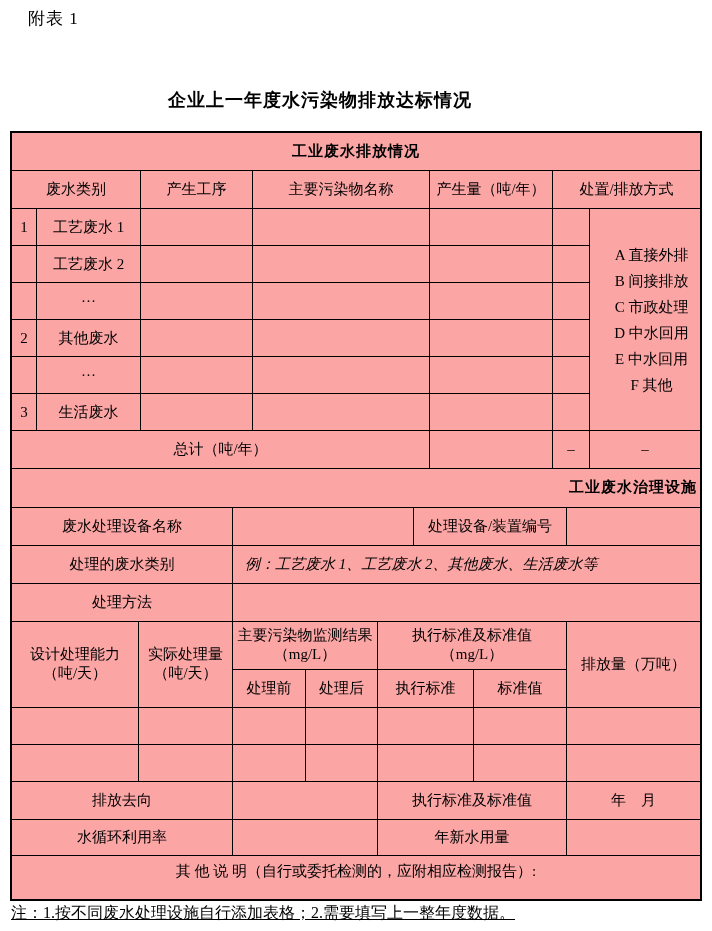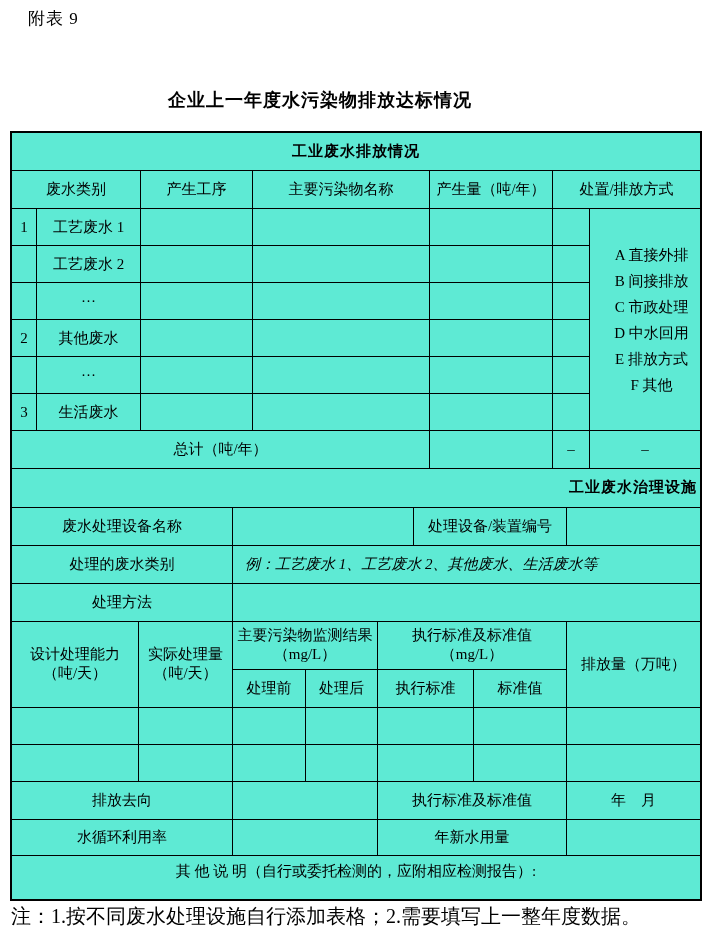--- a/index.html
+++ b/index.html
@@ -15,21 +15,21 @@
   }
   .doc-title {
     position: absolute; top: 88px; left: 0;
     width: 640px; text-align: center;
     font-size: 18px; font-weight: bold; letter-spacing: 1px;
   }
   .table-wrap {
     position: absolute; top: 131px; left: 10px;
     width: 690px;
     border: 1px solid #000;
-    background: #5eead4;
+    background: #fca5a5;
   }
   table.tbl {
     border-collapse: collapse;
     table-layout: fixed;
     width: 689px;
   }
   table.tbl td {
     border: 1px solid #000;
     font-size: 15px;
     text-align: center;
@@ -54,27 +54,28 @@
     margin-left: 28px;
   }
   .notes-cell {
     text-align: center;
     vertical-align: top !important;
     padding: 6px 12px !important;
   }
   .preline { white-space: pre-line; }
   .footnote {
     position: absolute; top: 903px; left: 11px;
-    font-size: 20px;
+    font-size: 16px;
+    text-decoration: underline;
   }
 </style>
 </head>
 <body>
 
-<div class="annex">附表 9</div>
+<div class="annex">附表 1</div>
 <div class="doc-title">企业上一年度水污染物排放达标情况</div>
 
 <div class="table-wrap">
 
   <table class="tbl tbl-a">
     <colgroup>
       <col style="width:25px">
         <col style="width:104px">
         <col style="width:112px">
       <col style="width:177px">
@@ -98,21 +99,21 @@
       <td>工艺废水 1</td>
       <td></td>
       <td></td>
       <td></td>
       <td></td>
       <td rowspan="6" class="legend-cell">
         <div>A 直接外排</div>
         <div>B 间接排放</div>
         <div>C 市政处理</div>
         <div>D 中水回用</div>
-        <div>E 排放方式</div>
+        <div>E 中水回用</div>
         <div>F 其他</div>
       </td>
     </tr>
     <tr class="h37">
       <td></td>
       <td>工艺废水 2</td>
       <td></td>
       <td></td>
       <td></td>
       <td></td>

